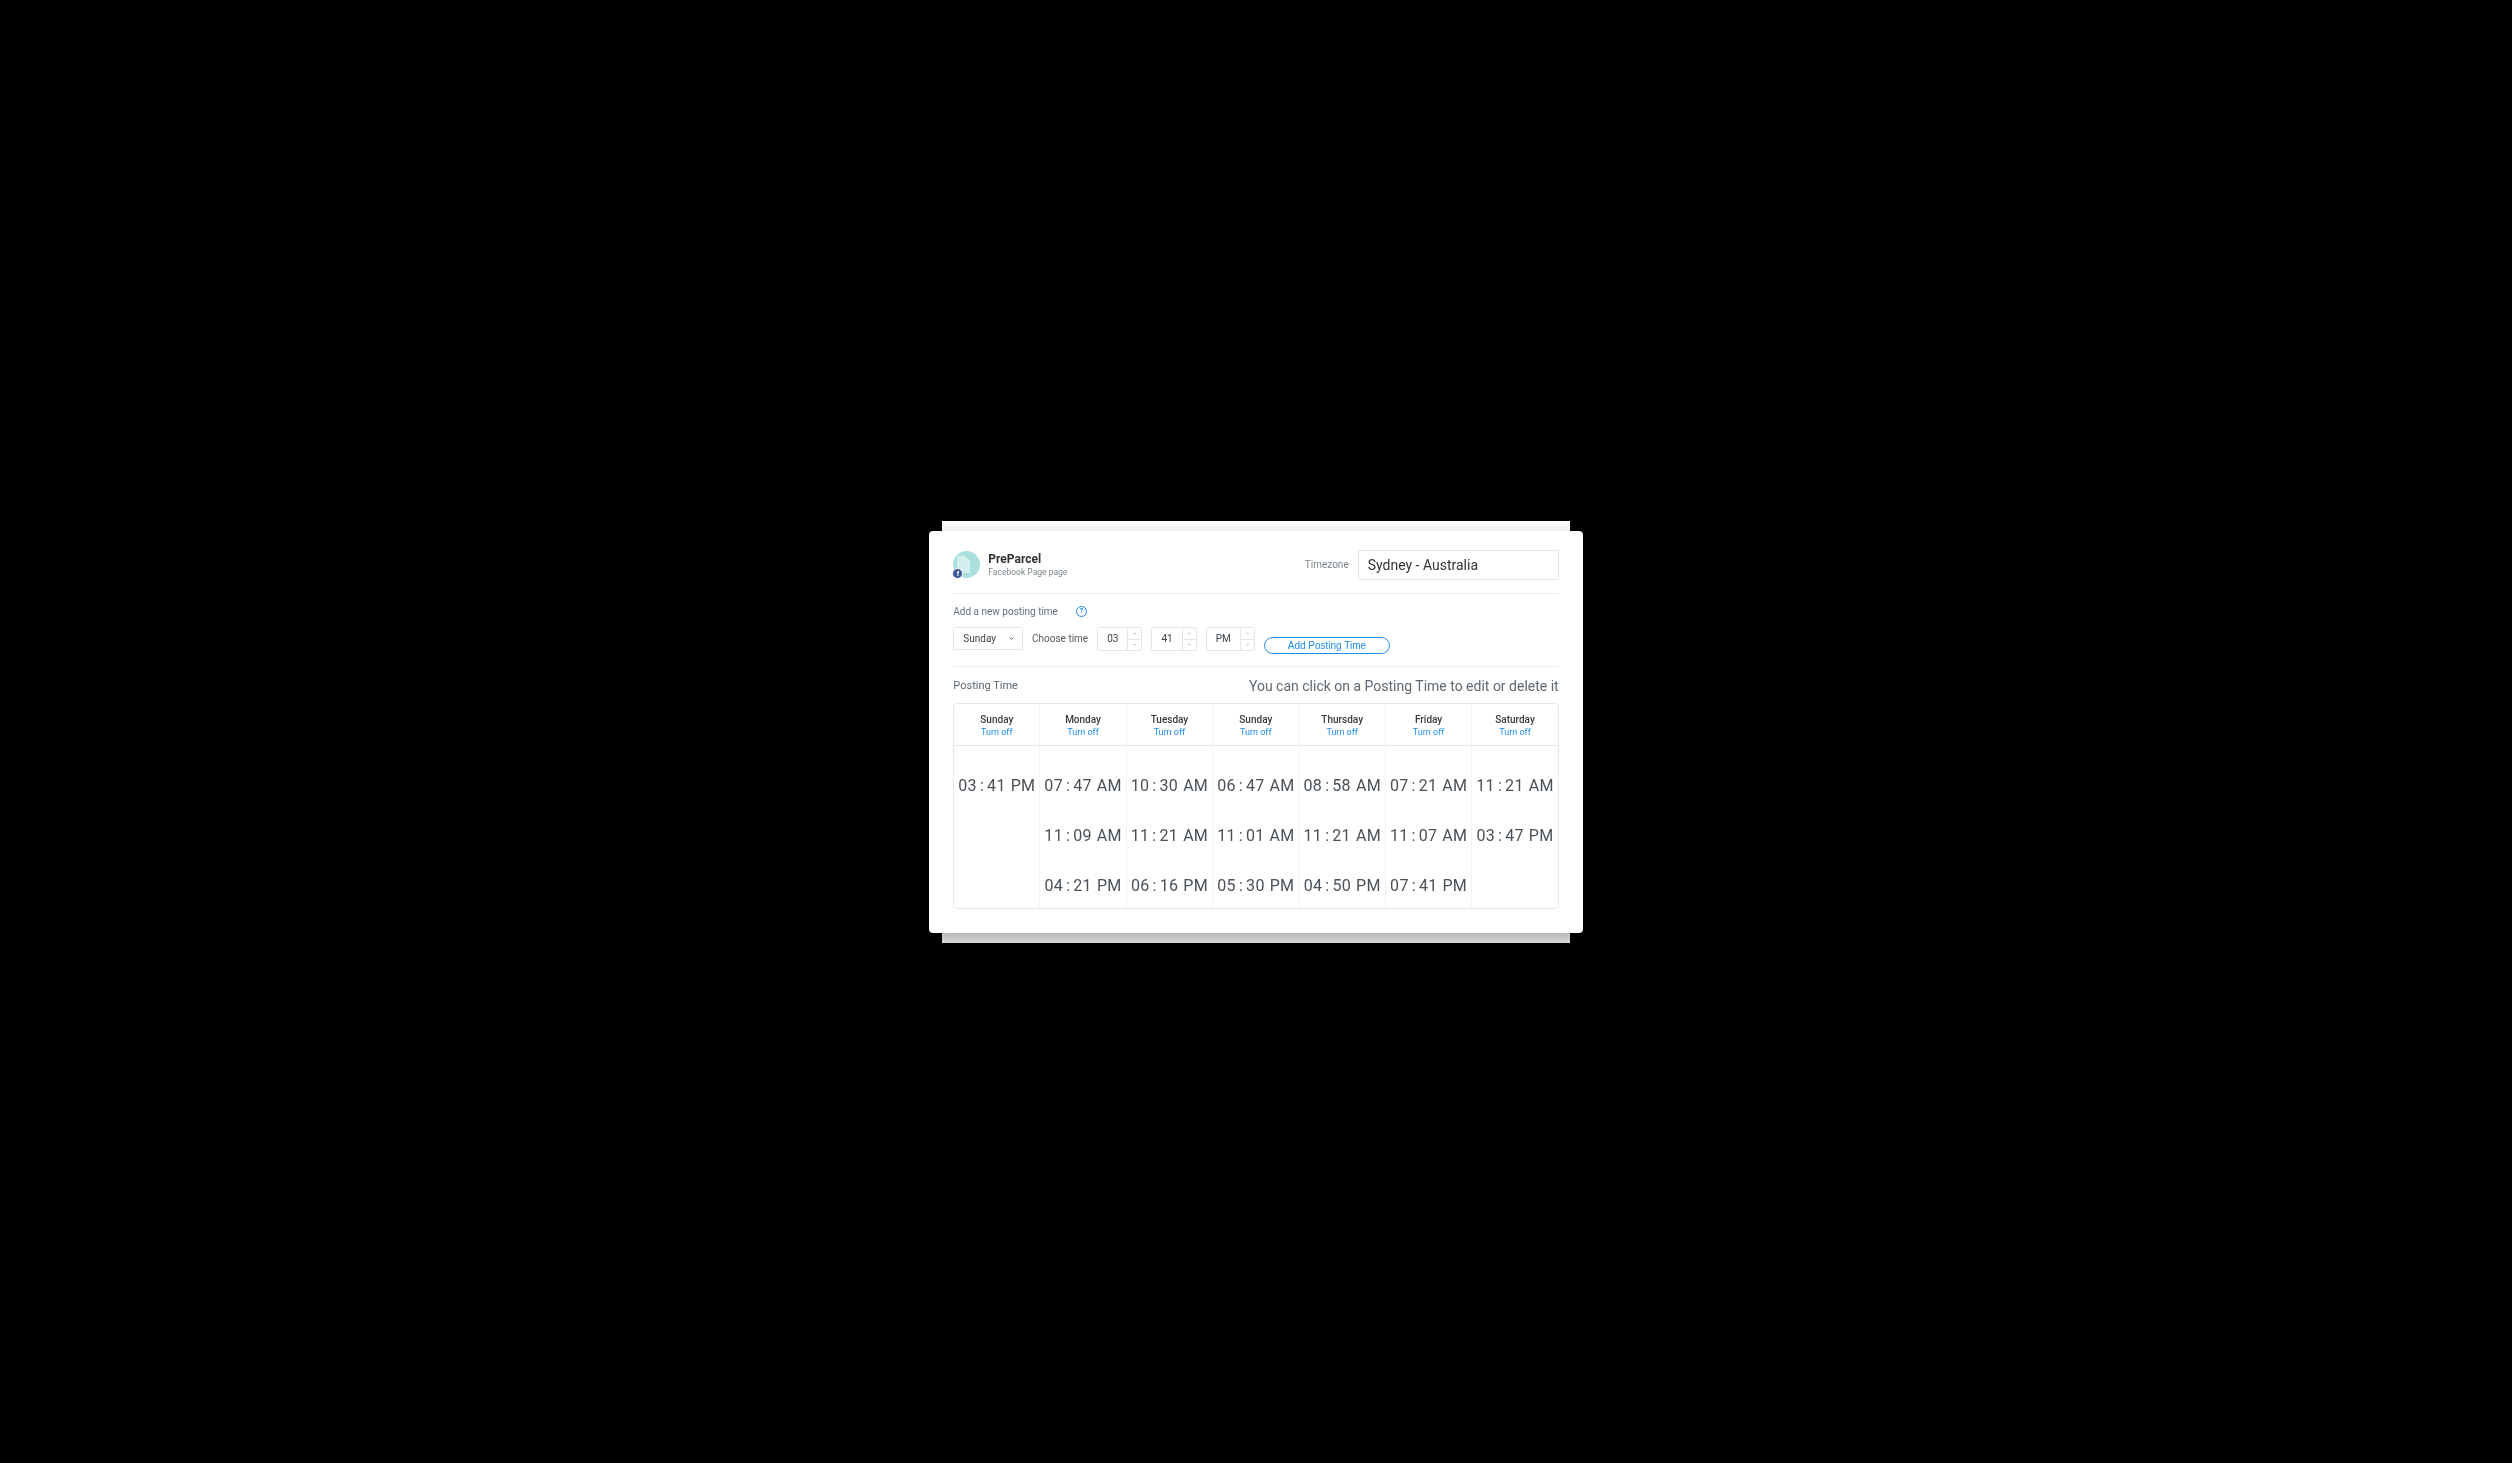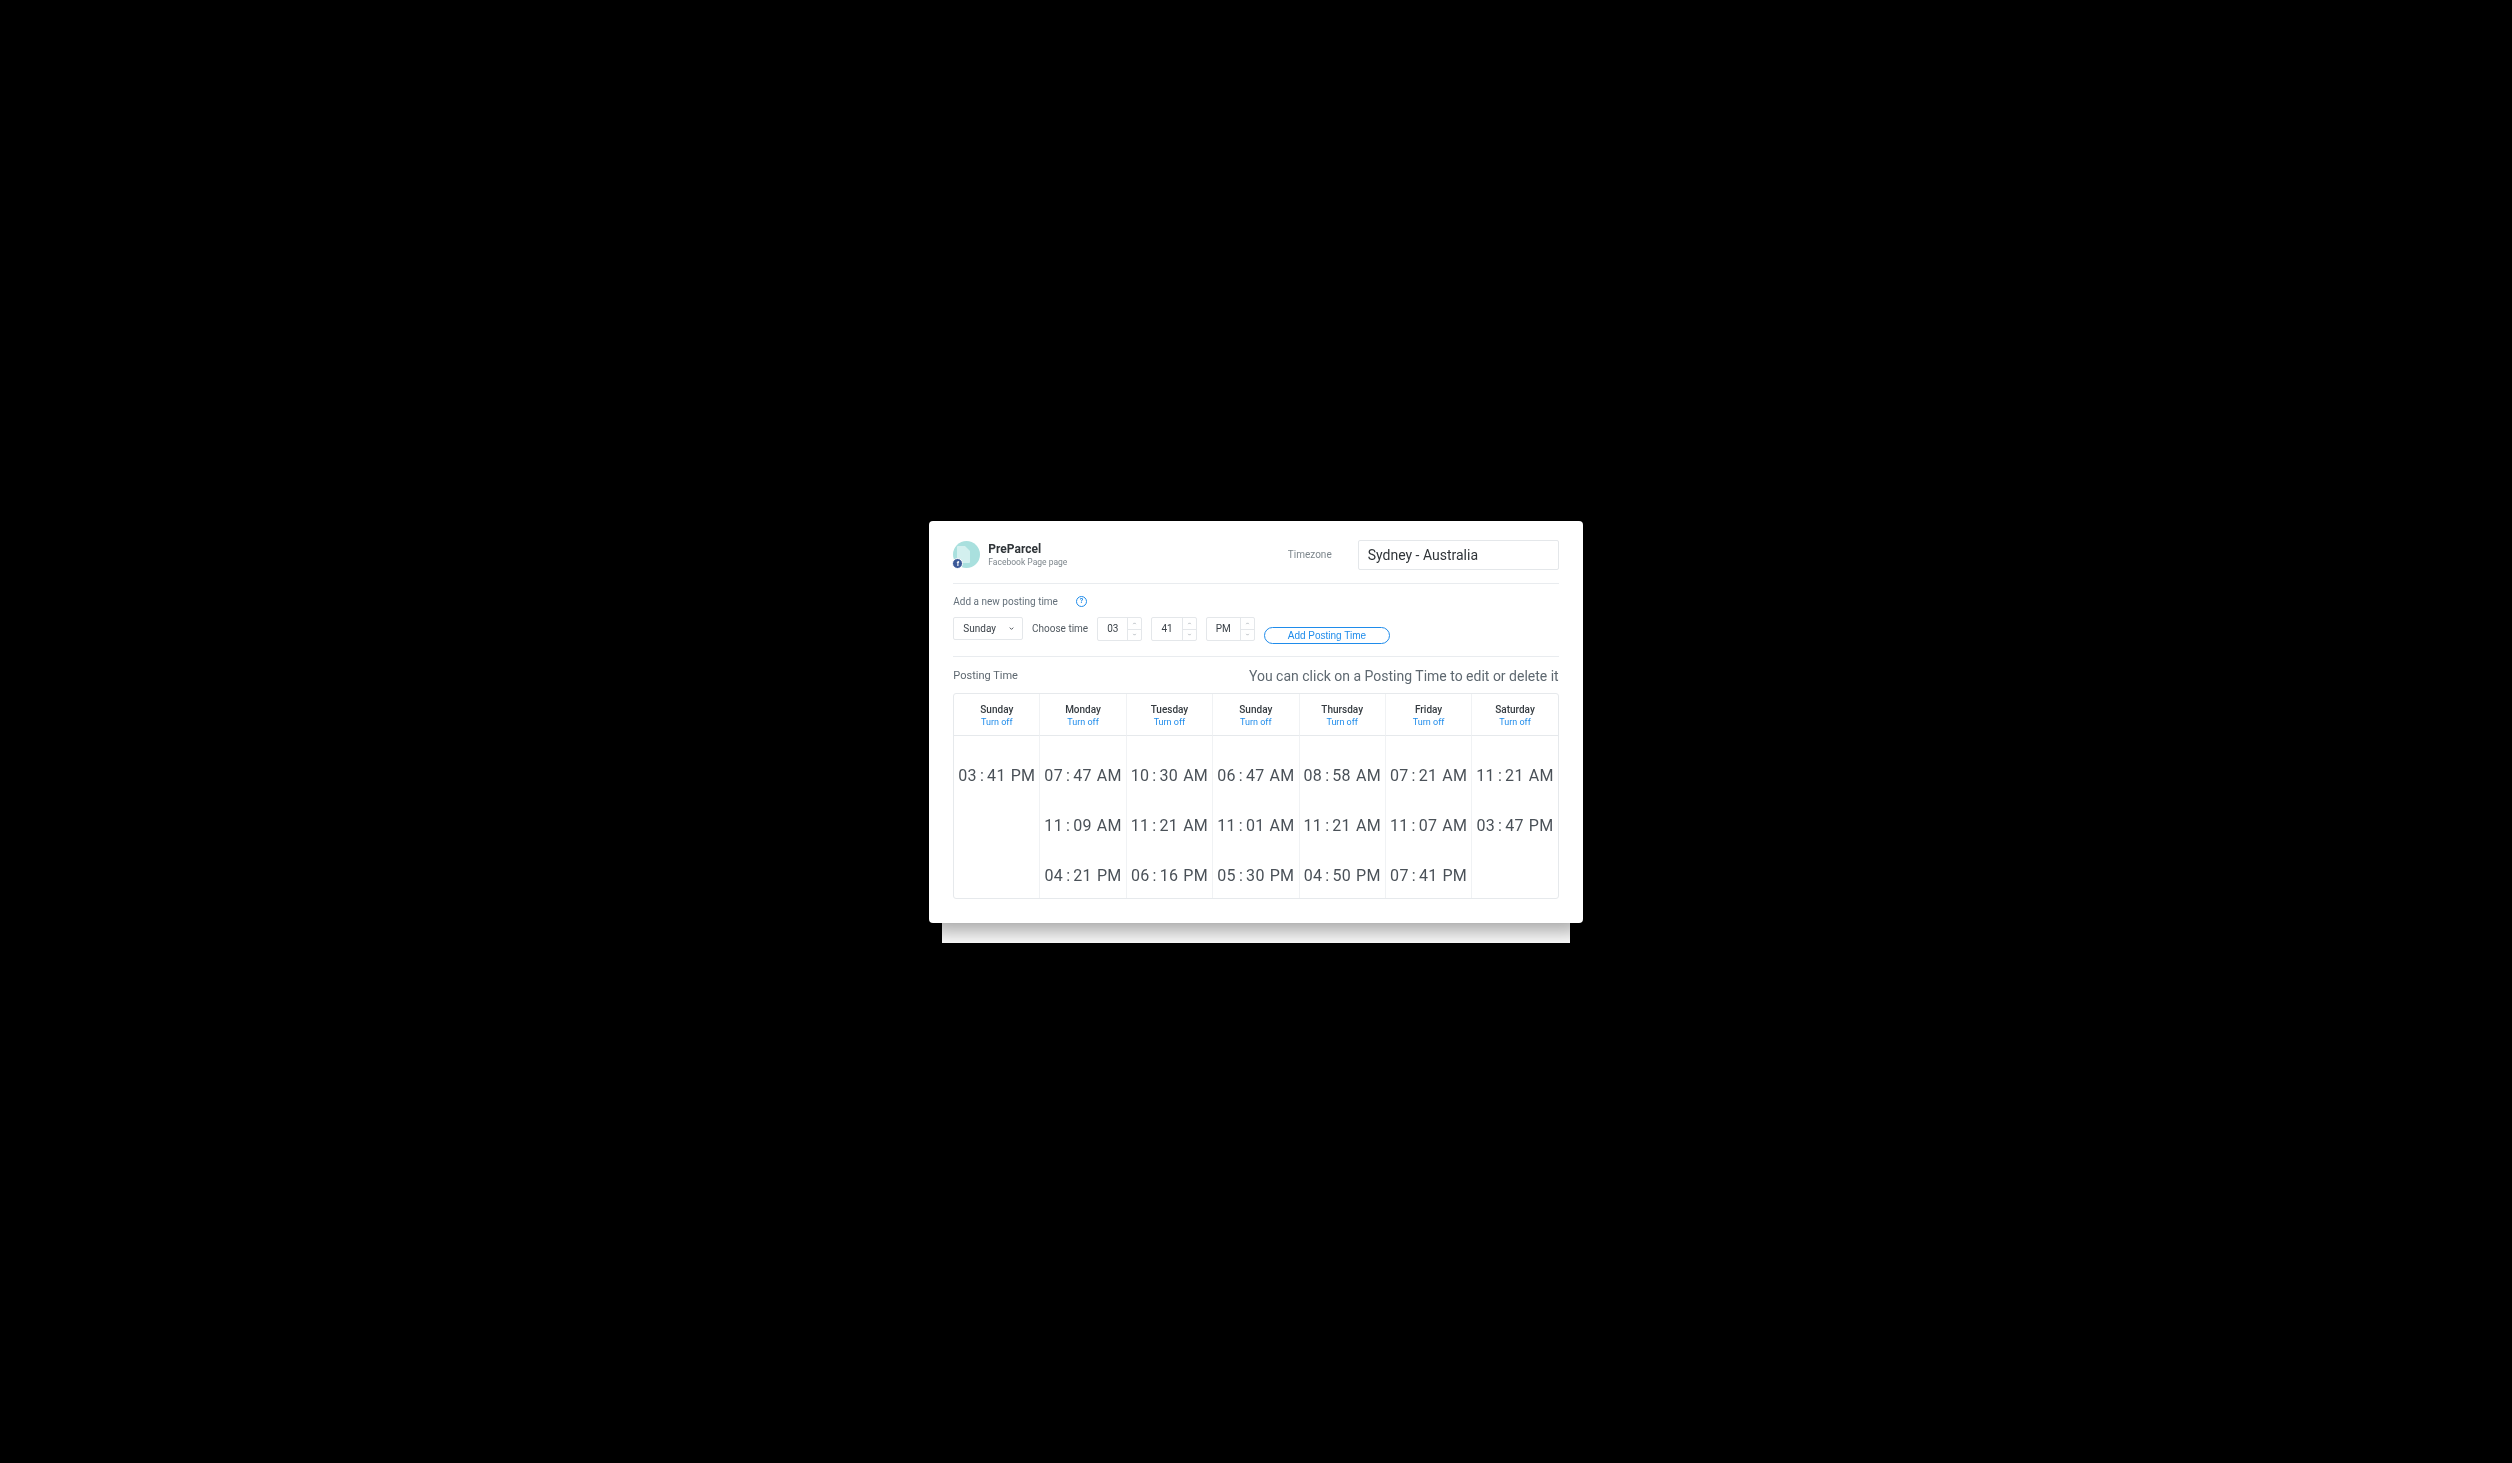--- a/index.html
+++ b/index.html
@@ -9,21 +9,21 @@
     background: #000;
     display: flex;
     align-items: center;
     justify-content: center;
   }
   .stage {
     width: 628px;
     height: 422px;
     background: #fff;
     display: flex;
-    align-items: flex-start;
+    align-items: center;
     justify-content: center;
   }
   .card {
     width: 693px;
     background: #fff;
     border-radius: 4px;
     box-shadow: 0 9px 20px rgba(0,0,0,0.35), 0 0 0 0.5px rgba(0,0,0,0.02);
     padding: 19px 24px 24px 24px;
   }
   
@@ -88,21 +88,21 @@
     line-height: 1.2;
   }
   .account-sub {
     font-size: 8.5px;
     color: #7d868c;
     margin-top: 1px;
   }
   .tz {
     display: flex;
     align-items: center;
-    gap: 26px;
+    gap: 9px;
   }
   .tz-label {
     font-size: 10px;
     color: #7d868c;
   }
   .tz-select {
     border: 0.5px solid #e4e7ea;
     border-radius: 2px;
     padding: 6px 9px;
     min-width: 201px;

